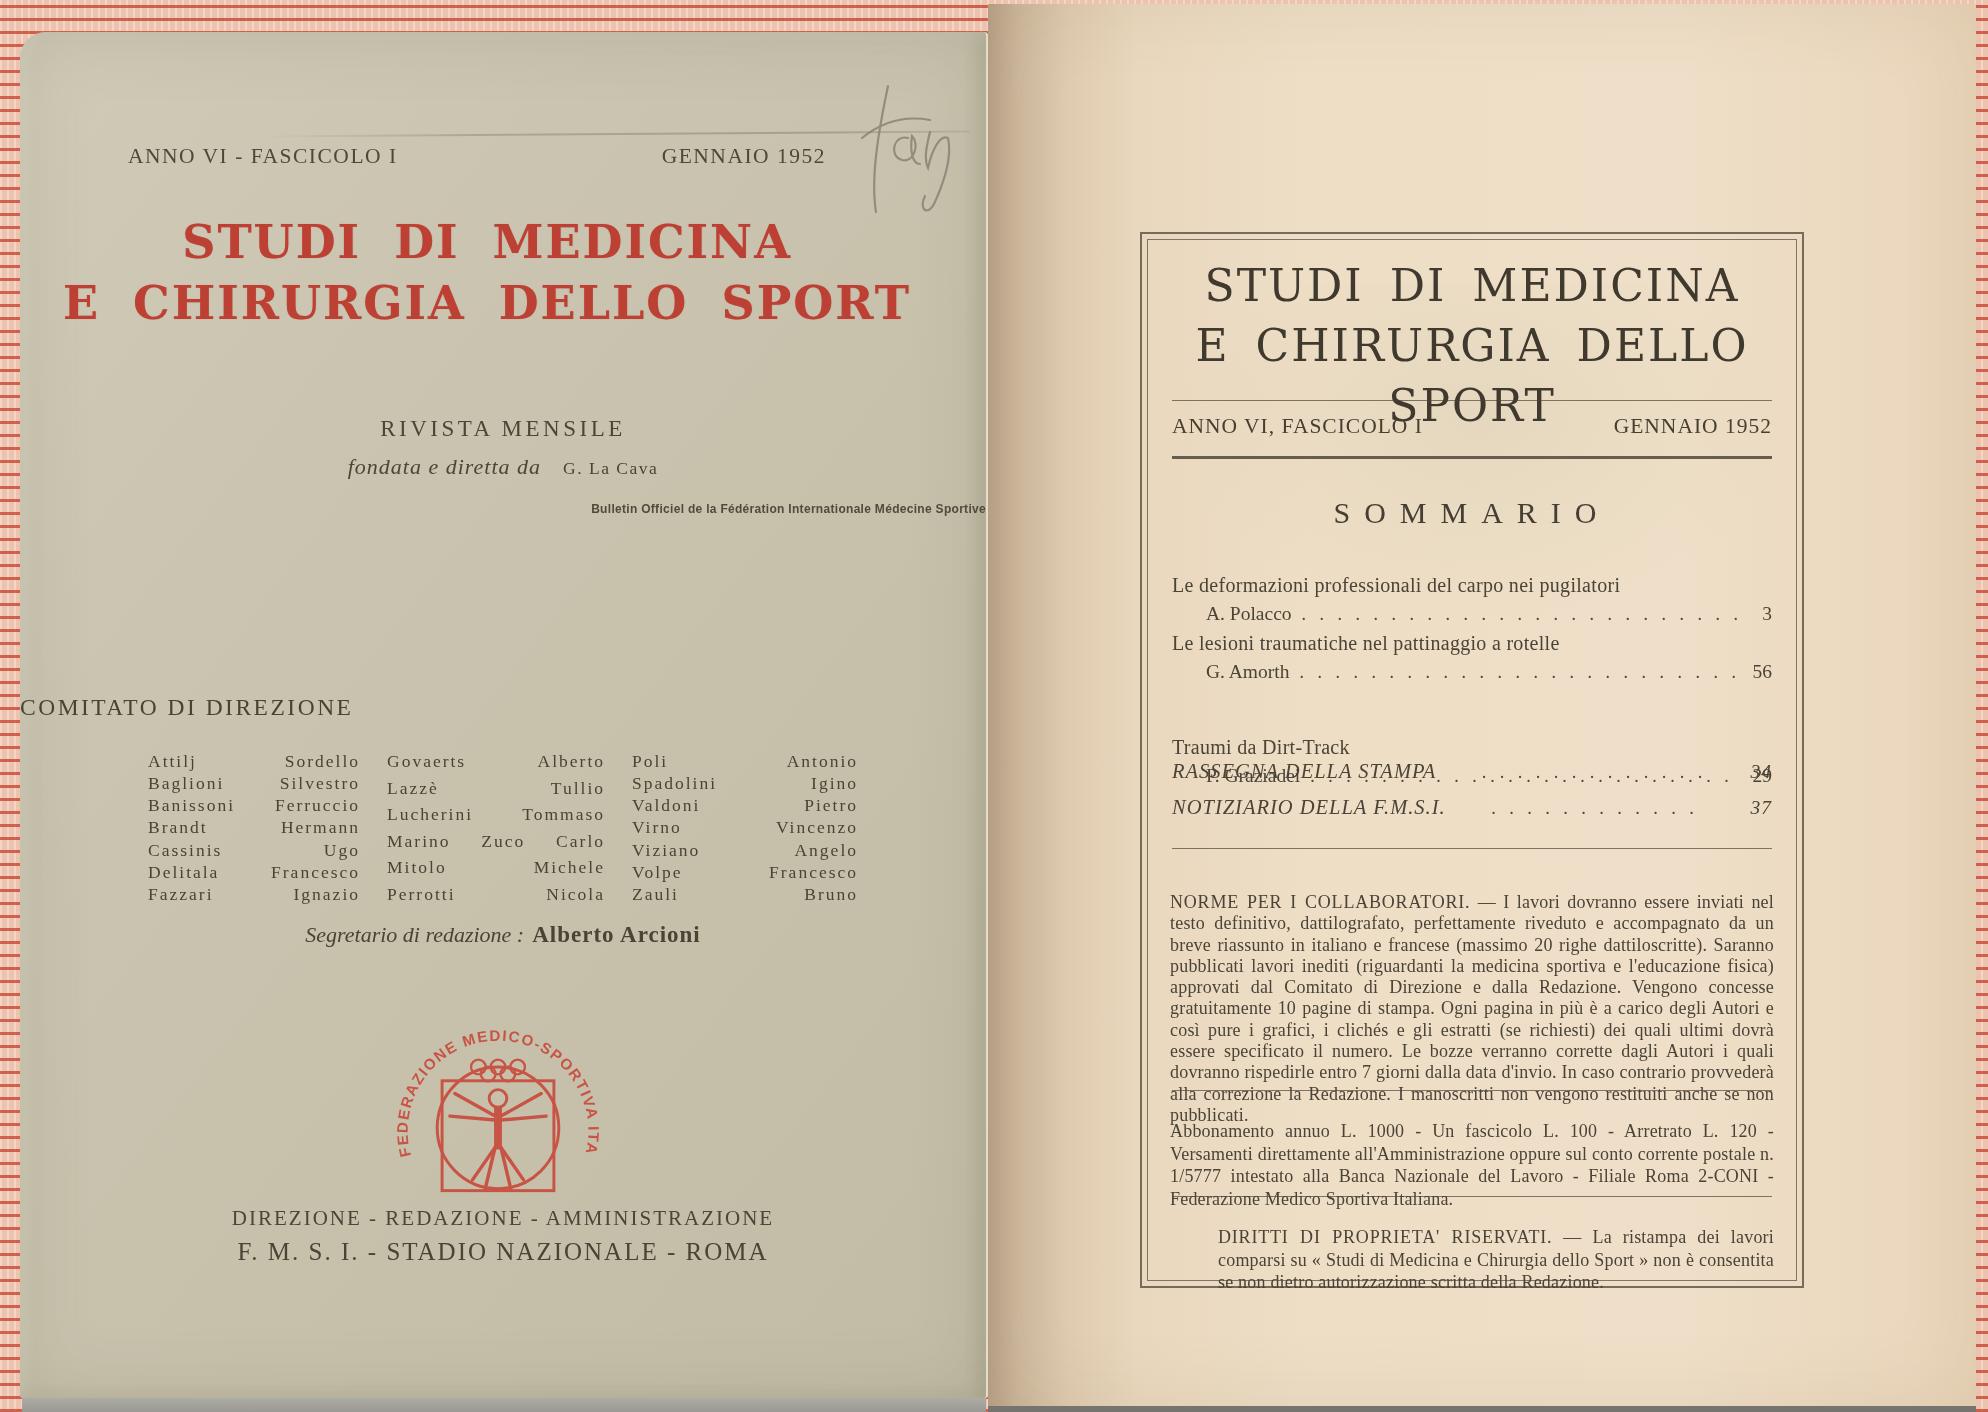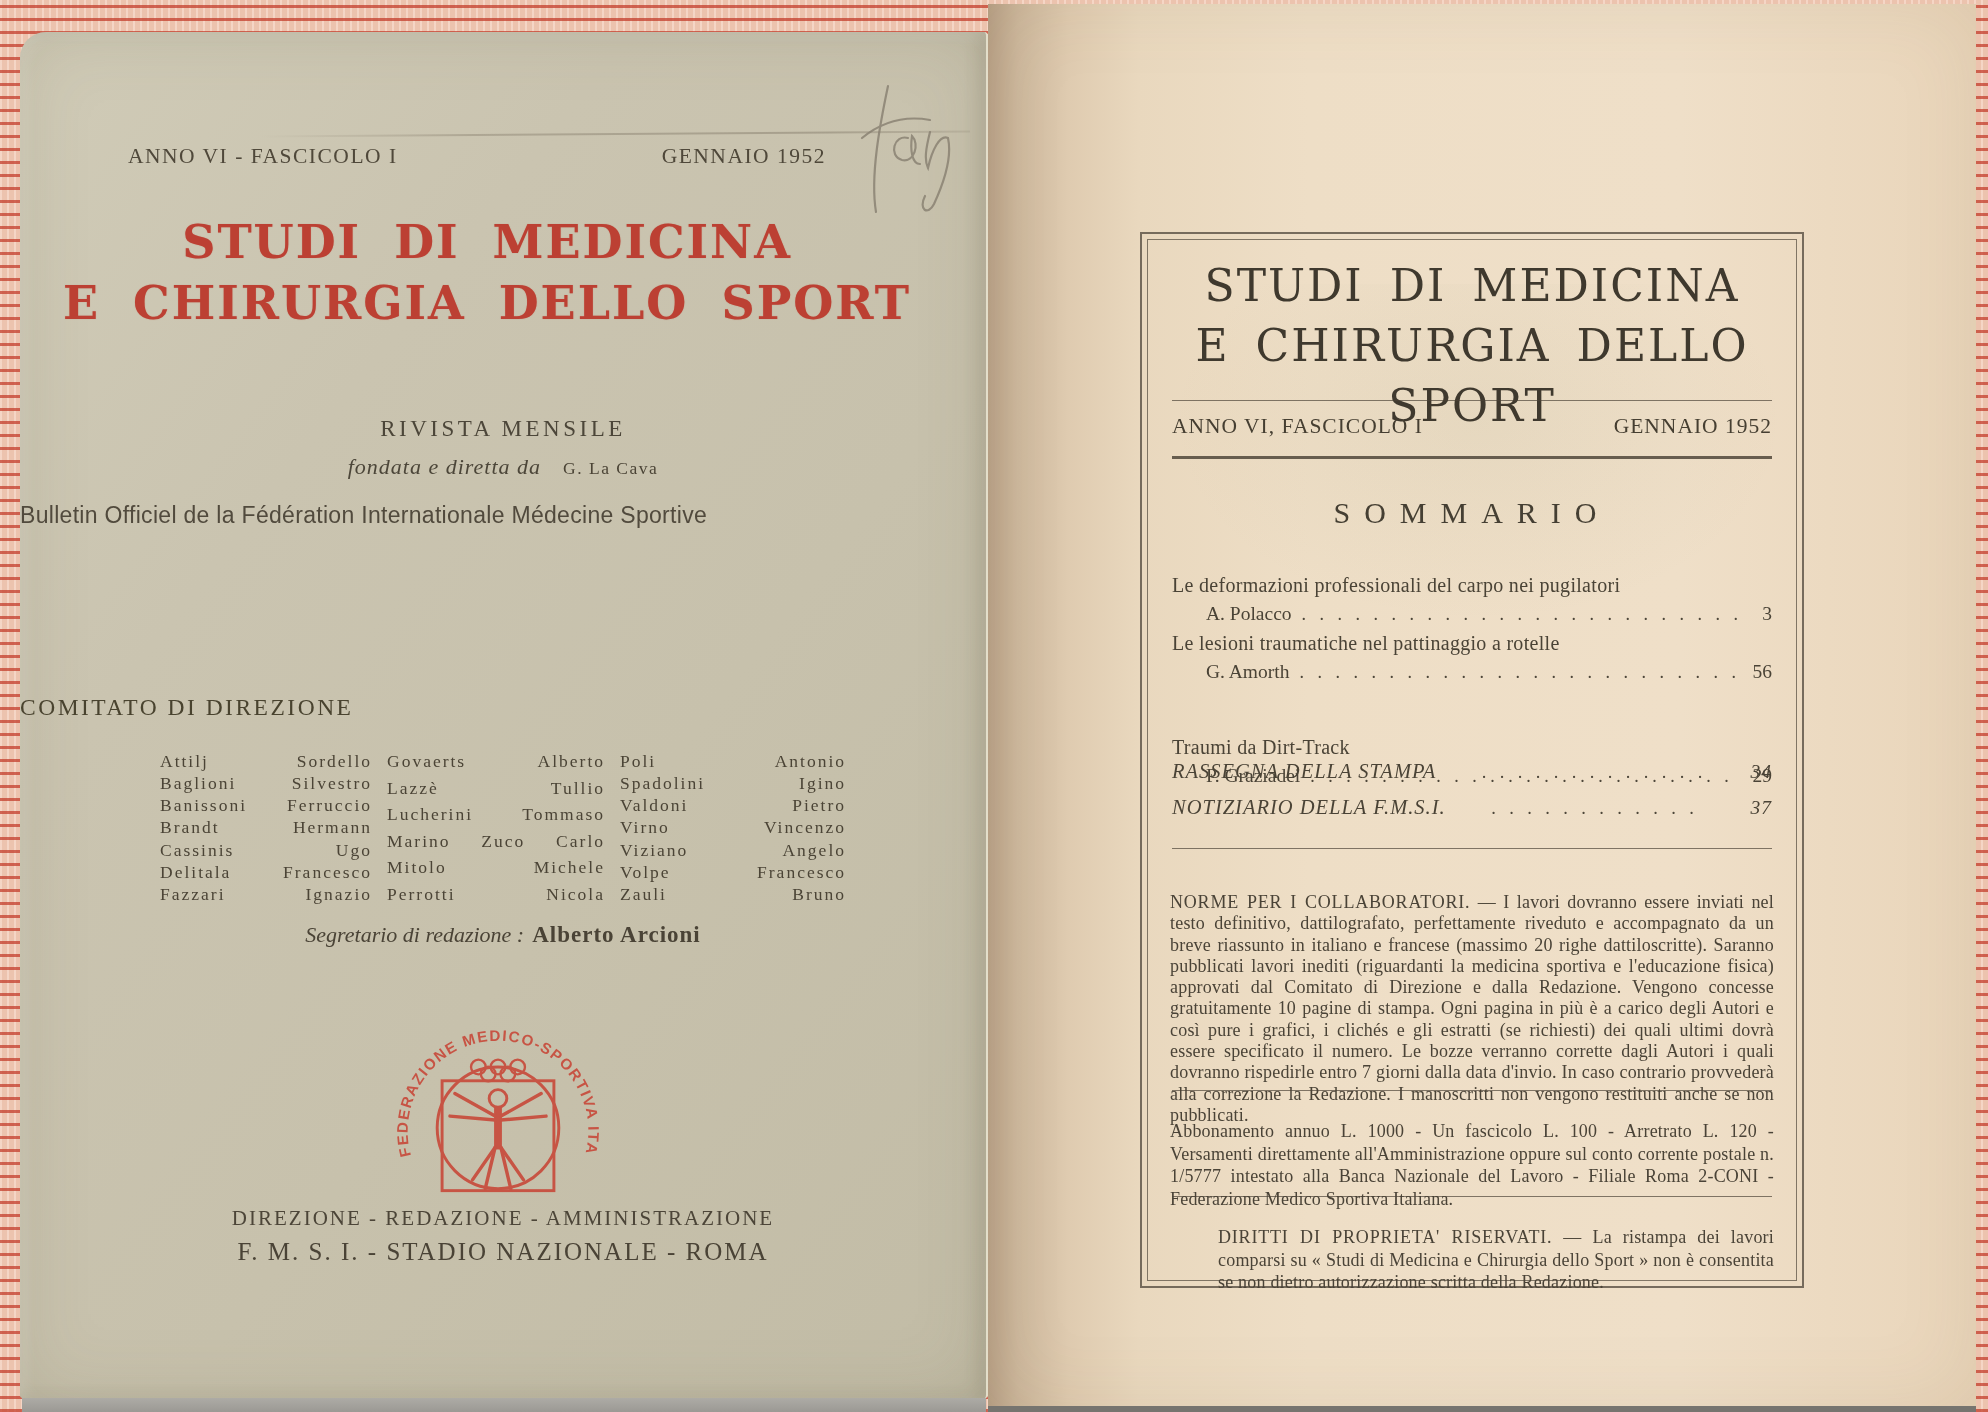--- a/index.html
+++ b/index.html
@@ -31,24 +31,24 @@
     background:linear-gradient(90deg,rgba(112,102,86,0),rgba(112,102,86,.32) 30%,rgba(112,102,86,.38) 80%,rgba(112,102,86,.15));
     transform:rotate(-.4deg);}
   #lp-signature{position:absolute;right:26px;top:40px;opacity:.8;}
   #lp-title{top:180px;text-align:center;transform:translateX(-16px);
     font-family:"DejaVu Serif", serif;font-weight:700;font-size:46px;line-height:61px;
     letter-spacing:2px;word-spacing:15px;color:#bc4033;text-shadow:0 0 1px rgba(188,64,51,.4);}
   #lp-subtitle{top:384px;text-align:center;font-size:23px;letter-spacing:3.5px;color:#4c4639;}
   #lp-founder{top:422px;text-align:center;font-size:22px;color:#4c4639;}
   #lp-founder .it{font-style:italic;letter-spacing:1px;}
   #lp-founder .nm{font-style:normal;letter-spacing:1.5px;padding-left:6px;margin-left:16px;}
-  #lp-bulletin{top:470px;text-align:left;font-family:"Liberation Sans", sans-serif;
-    font-weight:400;font-size:23px;letter-spacing:.3px;color:#514a3d;}
+  #lp-bulletin{top:470px;text-align:right;font-family:"Liberation Sans", sans-serif;
+    font-weight:700;font-size:12px;letter-spacing:.3px;color:#514a3d;}
   #lp-committee-heading{top:662px;text-align:left;font-size:23.5px;letter-spacing:2.5px;color:#49432f;}
-  #lp-columns{top:720px;display:flex;justify-content:center;gap:15px;}
+  #lp-columns{top:720px;display:flex;justify-content:center;gap:27px;}
   .col{height:152px;display:flex;flex-direction:column;justify-content:space-between;}
   .col-1{width:212px;} .col-2{width:218px;} .col-3{width:226px;}
   .nm{font-size:17.5px;letter-spacing:2px;color:#4b4436;text-align:justify;text-align-last:justify;line-height:19px;}
   #lp-secretary{top:890px;text-align:center;font-size:22px;color:#4a4336;}
   #lp-secretary .it{font-style:italic;}
   #lp-secretary .nm2{font-style:normal;font-weight:600;font-size:23px;letter-spacing:1px;padding-left:8px;}
   #lp-stamp{position:absolute;left:calc(50% - 108px);top:986px;width:206px;height:206px;opacity:.92;}
   #lp-address1{top:1174px;text-align:center;font-size:21px;letter-spacing:2px;color:#4c4538;}
   #lp-address2{top:1206px;text-align:center;font-size:25px;letter-spacing:2px;color:#4a4336;}
 

